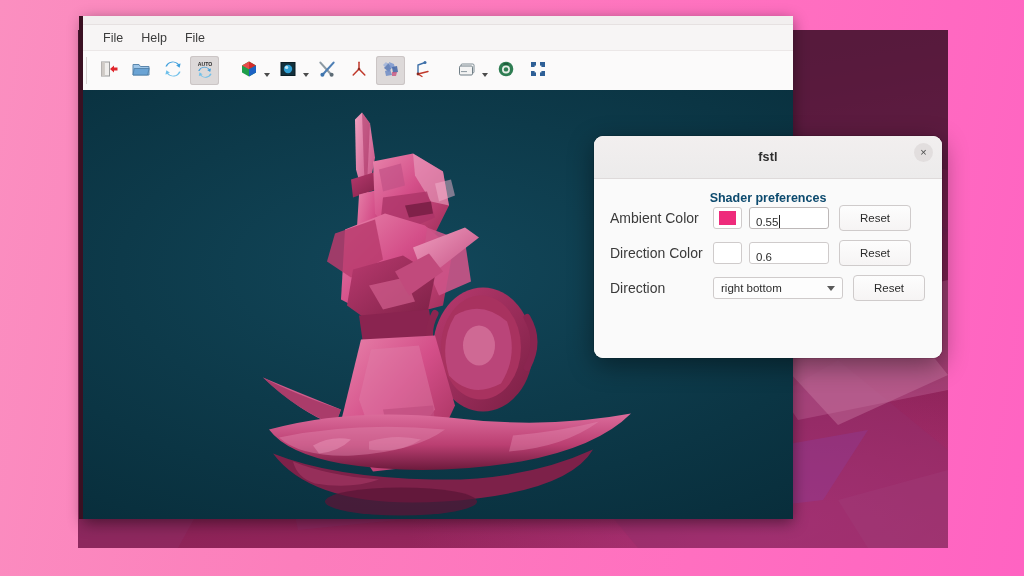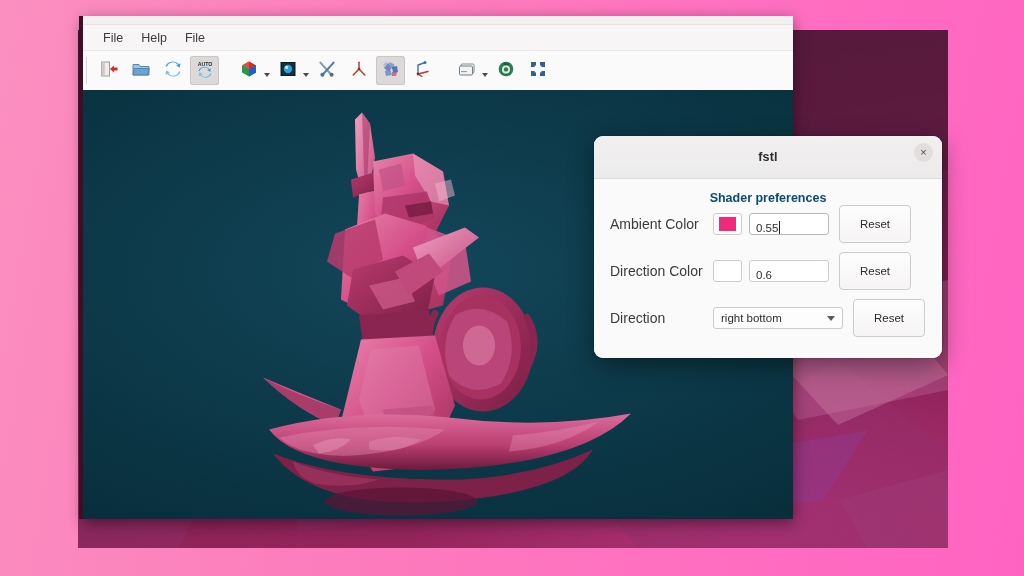--- a/index.html
+++ b/index.html
@@ -141,21 +141,21 @@
     flex: 0 0 auto; margin-right: 10px;
     cursor: default;
     gap: 12px;
   }
   .select-caret {
     width: 0; height: 0;
     border-left: 4px solid transparent; border-right: 4px solid transparent;
     border-top: 5px solid #5a5a5a;
   }
   .btn {
-    height: 38px; min-width: 72px;
+    height: 26px; min-width: 72px;
     background: linear-gradient(#fdfdfd, #f6f4f4);
     border: 1px solid #cfcbcb; border-radius: 4px;
     font-size: 11.5px; color: #2b2b2b;
     display: flex; align-items: center; justify-content: center;
     cursor: default; flex: 0 0 auto;
   }
   #ok-row { display: flex; justify-content: flex-end; margin-top: 13px; }
   #ok-button { min-width: 74px; }
 </style>
 </head>

